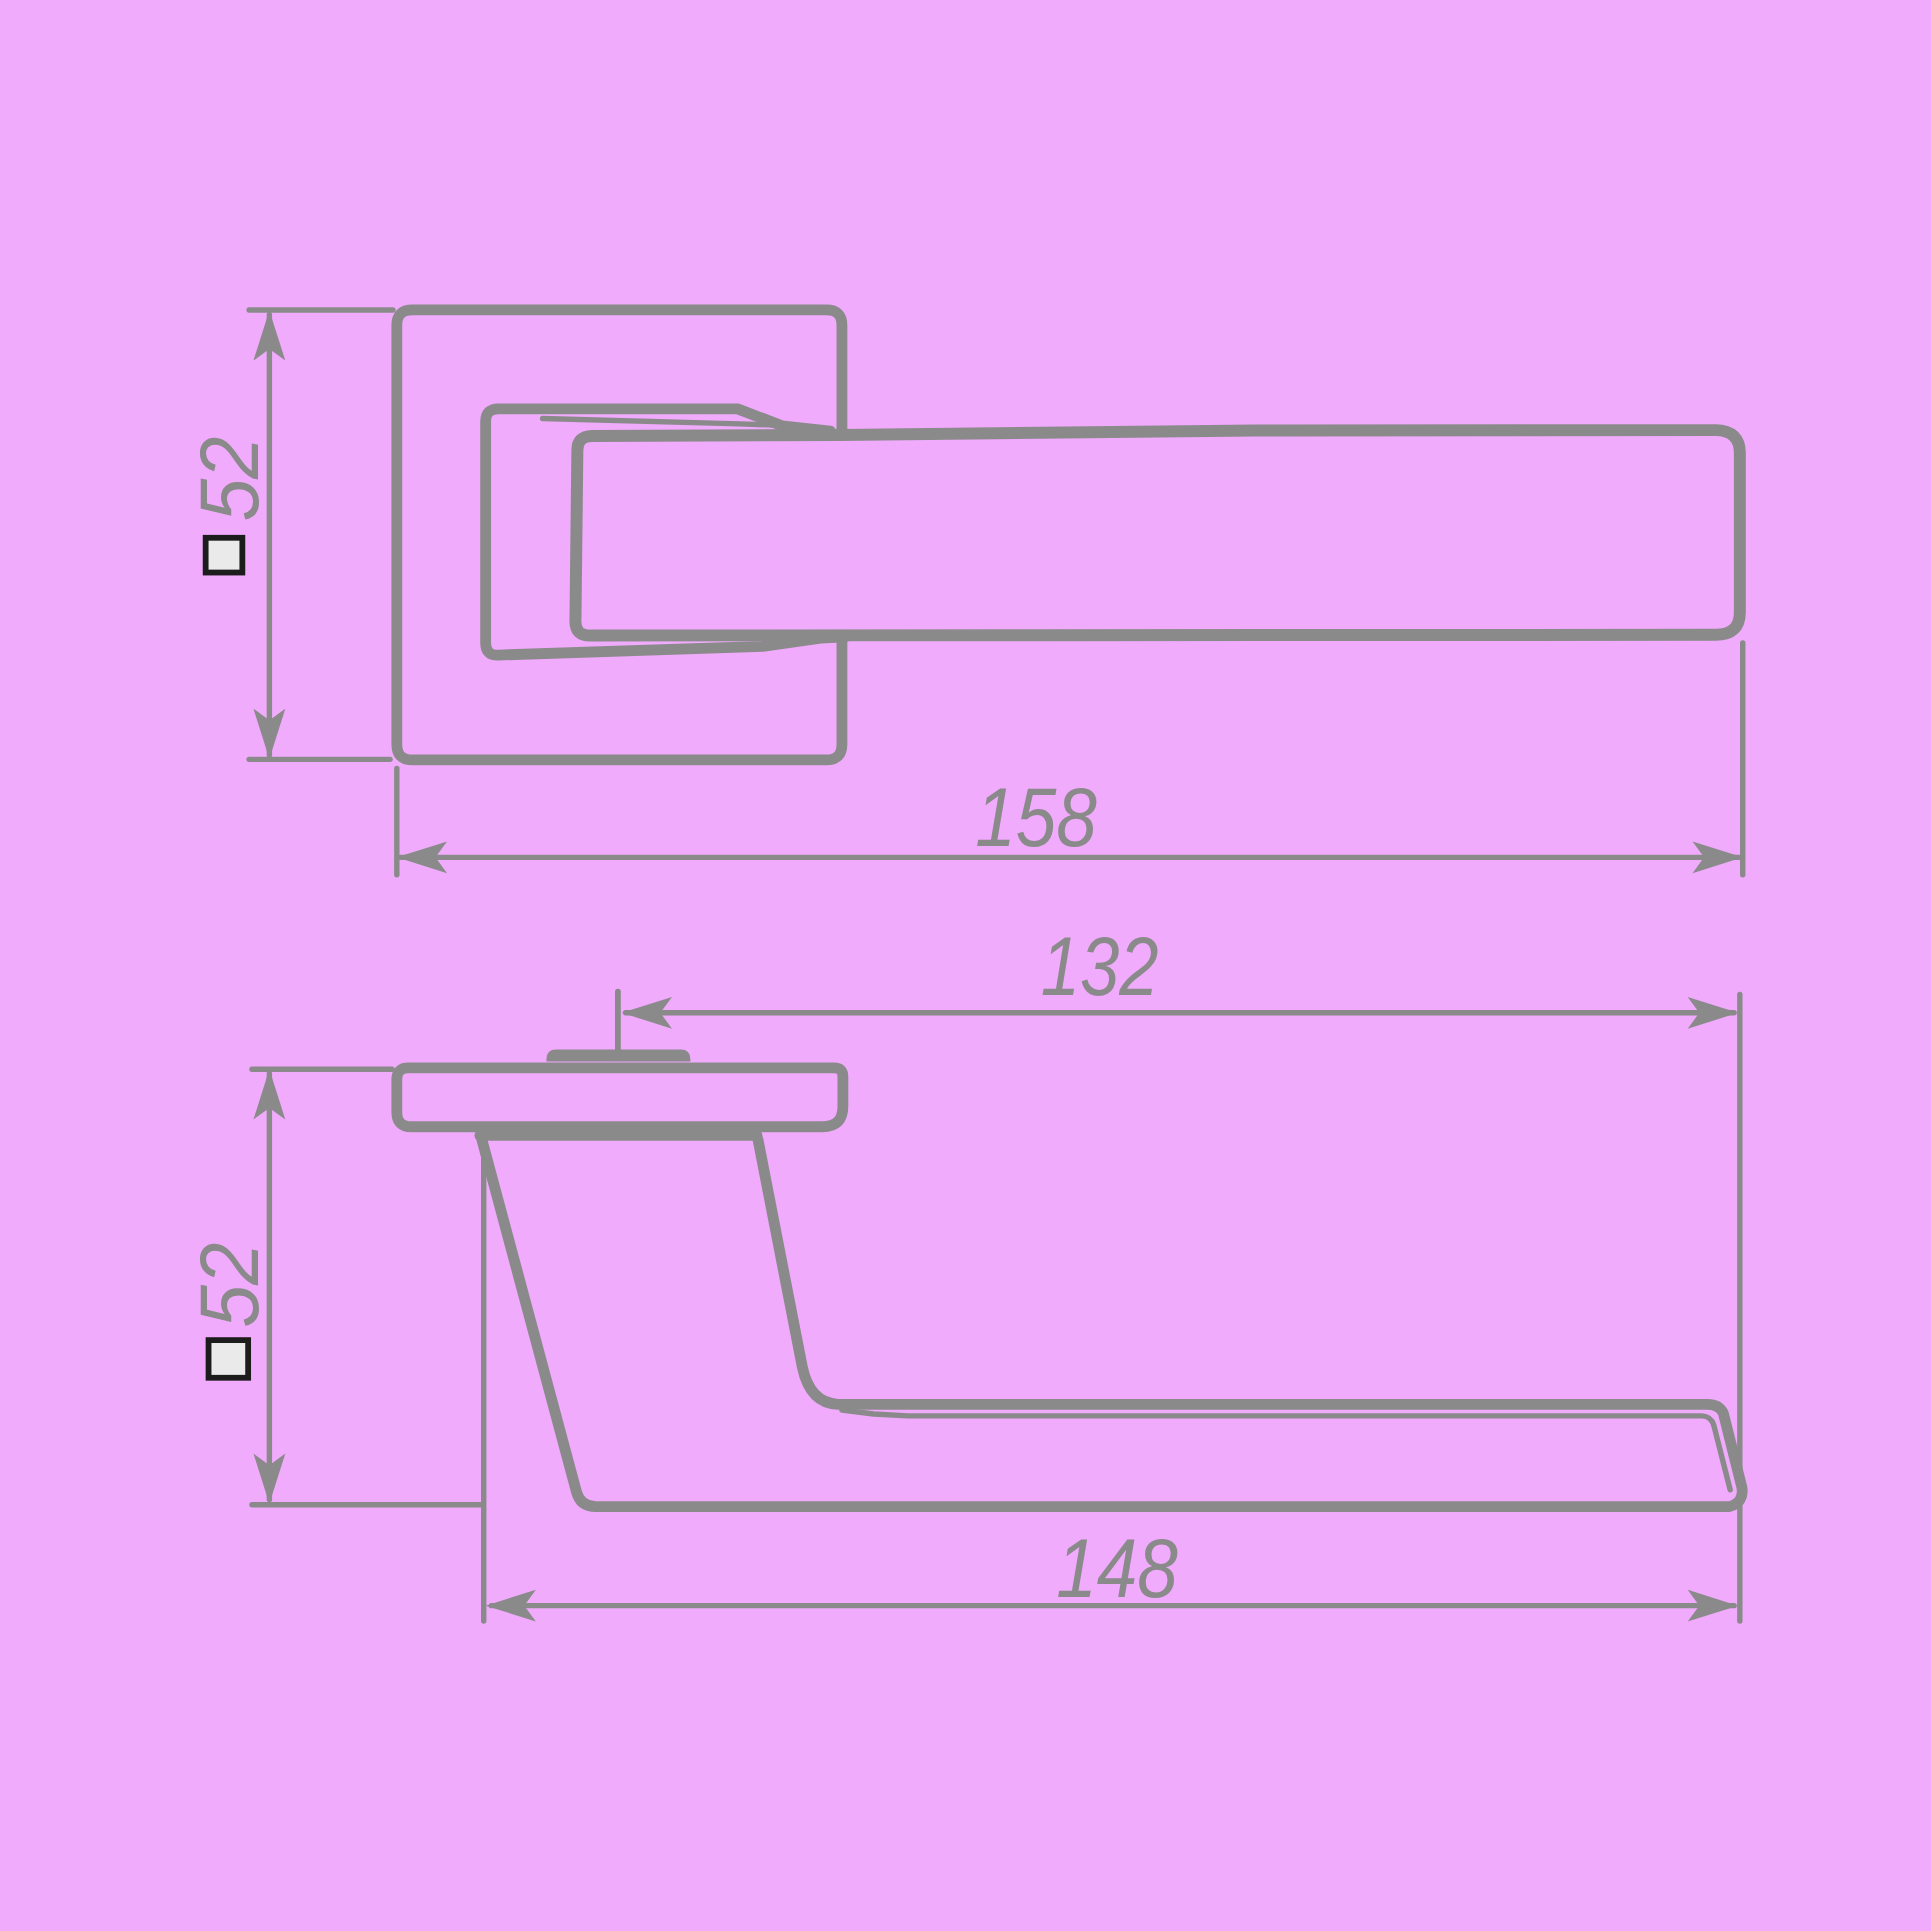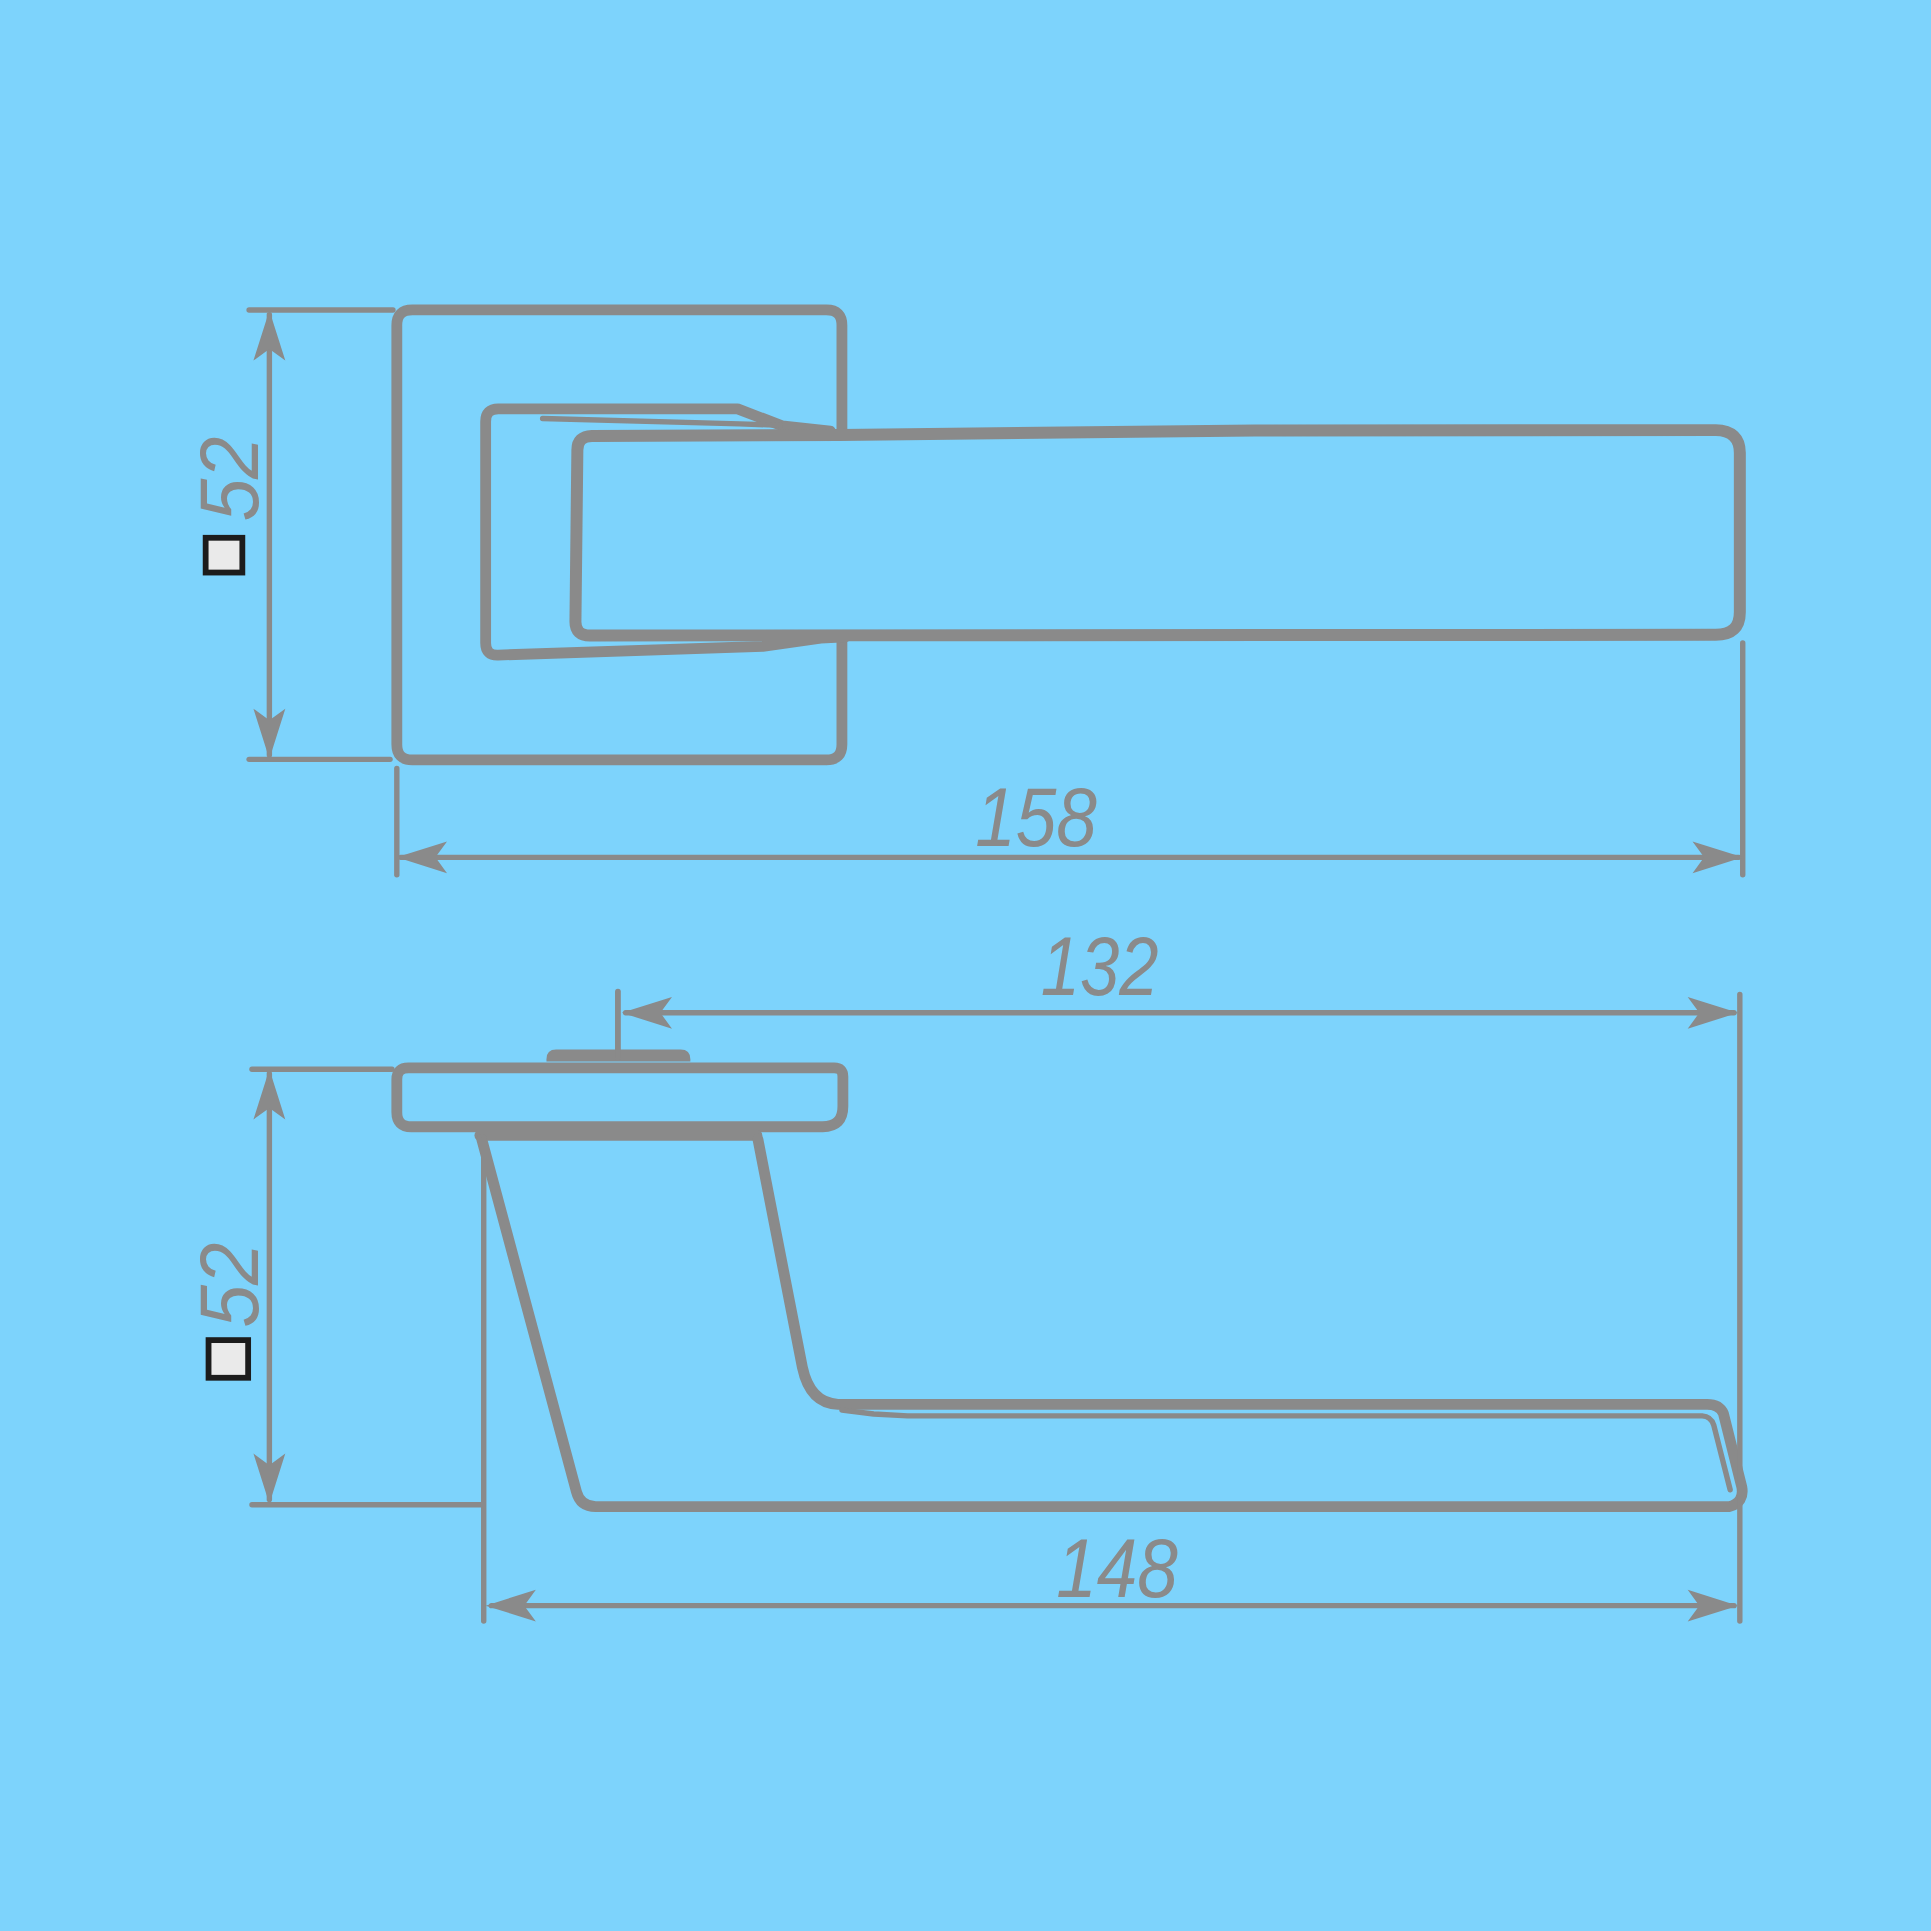--- a/index.html
+++ b/index.html
@@ -1,16 +1,16 @@
 <!DOCTYPE html>
 <html><head>
 <meta charset="utf-8">
 <style>
   html,body{margin:0;padding:0;background:#ffffff;}
-  .wrap{width:1931px;height:1931px;background:#7dd3fc;}
+  .wrap{width:1931px;height:1931px;background:#f0abfc;}
   text{font-family:"Liberation Sans", sans-serif;font-style:italic;fill:#8a8a8a;}
 </style>
 </head>
 <body>
 <div class="wrap">
 
 <svg width="1931" height="1931" viewBox="0 0 2000 2000" xmlns="http://www.w3.org/2000/svg">
   <g stroke="#8a8a8a" fill="none" stroke-linecap="round" stroke-linejoin="round">
 
     <path d="M 872,446 L 872,337 Q 872,321 856,321 L 427,321 Q 411,321 411,337 L 411,771 Q 411,787 427,787 L 856,787 Q 872,787 872,771 L 872,664" stroke-width="11.2"></path>

